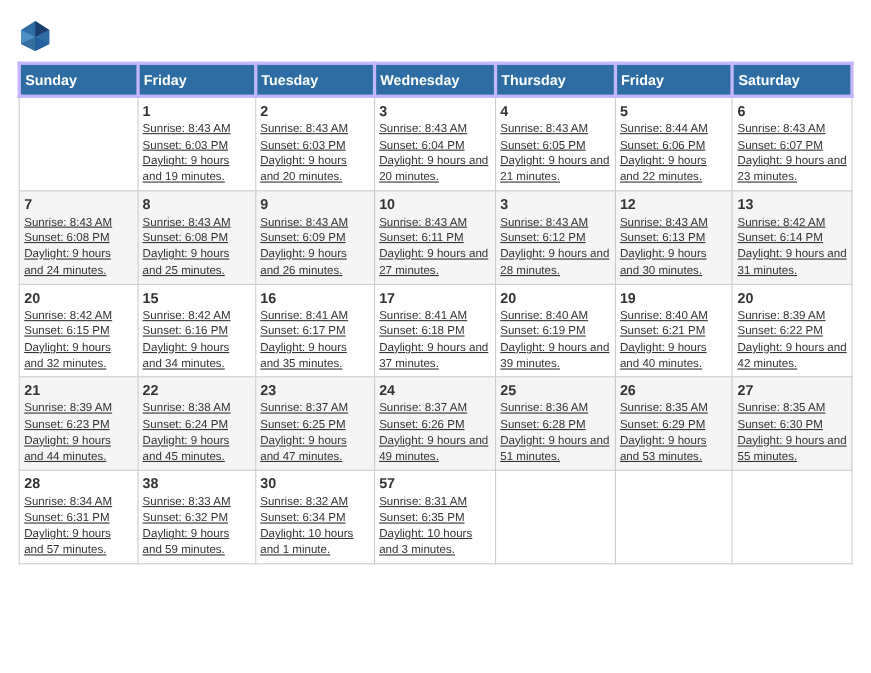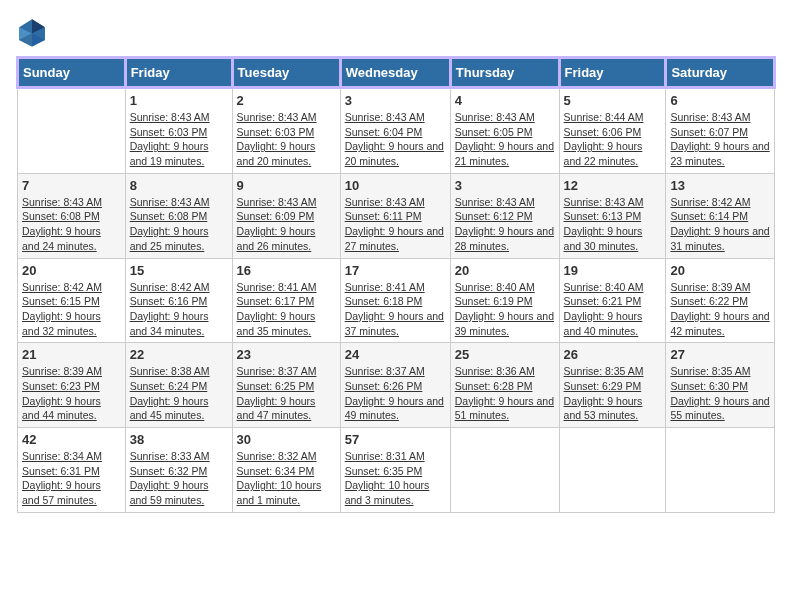--- a/index.html
+++ b/index.html
@@ -230,21 +230,21 @@
           <span class="day-num">26</span>
           <div class="day-info">Sunrise: 8:35 AM<br>Sunset: 6:29 PM<br>Daylight: 9 hours and 53 minutes.</div>
         </td>
         <td>
           <span class="day-num">27</span>
           <div class="day-info">Sunrise: 8:35 AM<br>Sunset: 6:30 PM<br>Daylight: 9 hours and 55 minutes.</div>
         </td>
       </tr>
       <tr>
         <td>
-          <span class="day-num">42</span>
+          <span class="day-num">28</span>
           <div class="day-info">Sunrise: 8:34 AM<br>Sunset: 6:31 PM<br>Daylight: 9 hours and 57 minutes.</div>
         </td>
         <td>
           <span class="day-num">38</span>
           <div class="day-info">Sunrise: 8:33 AM<br>Sunset: 6:32 PM<br>Daylight: 9 hours and 59 minutes.</div>
         </td>
         <td>
           <span class="day-num">30</span>
           <div class="day-info">Sunrise: 8:32 AM<br>Sunset: 6:34 PM<br>Daylight: 10 hours and 1 minute.</div>
         </td>

